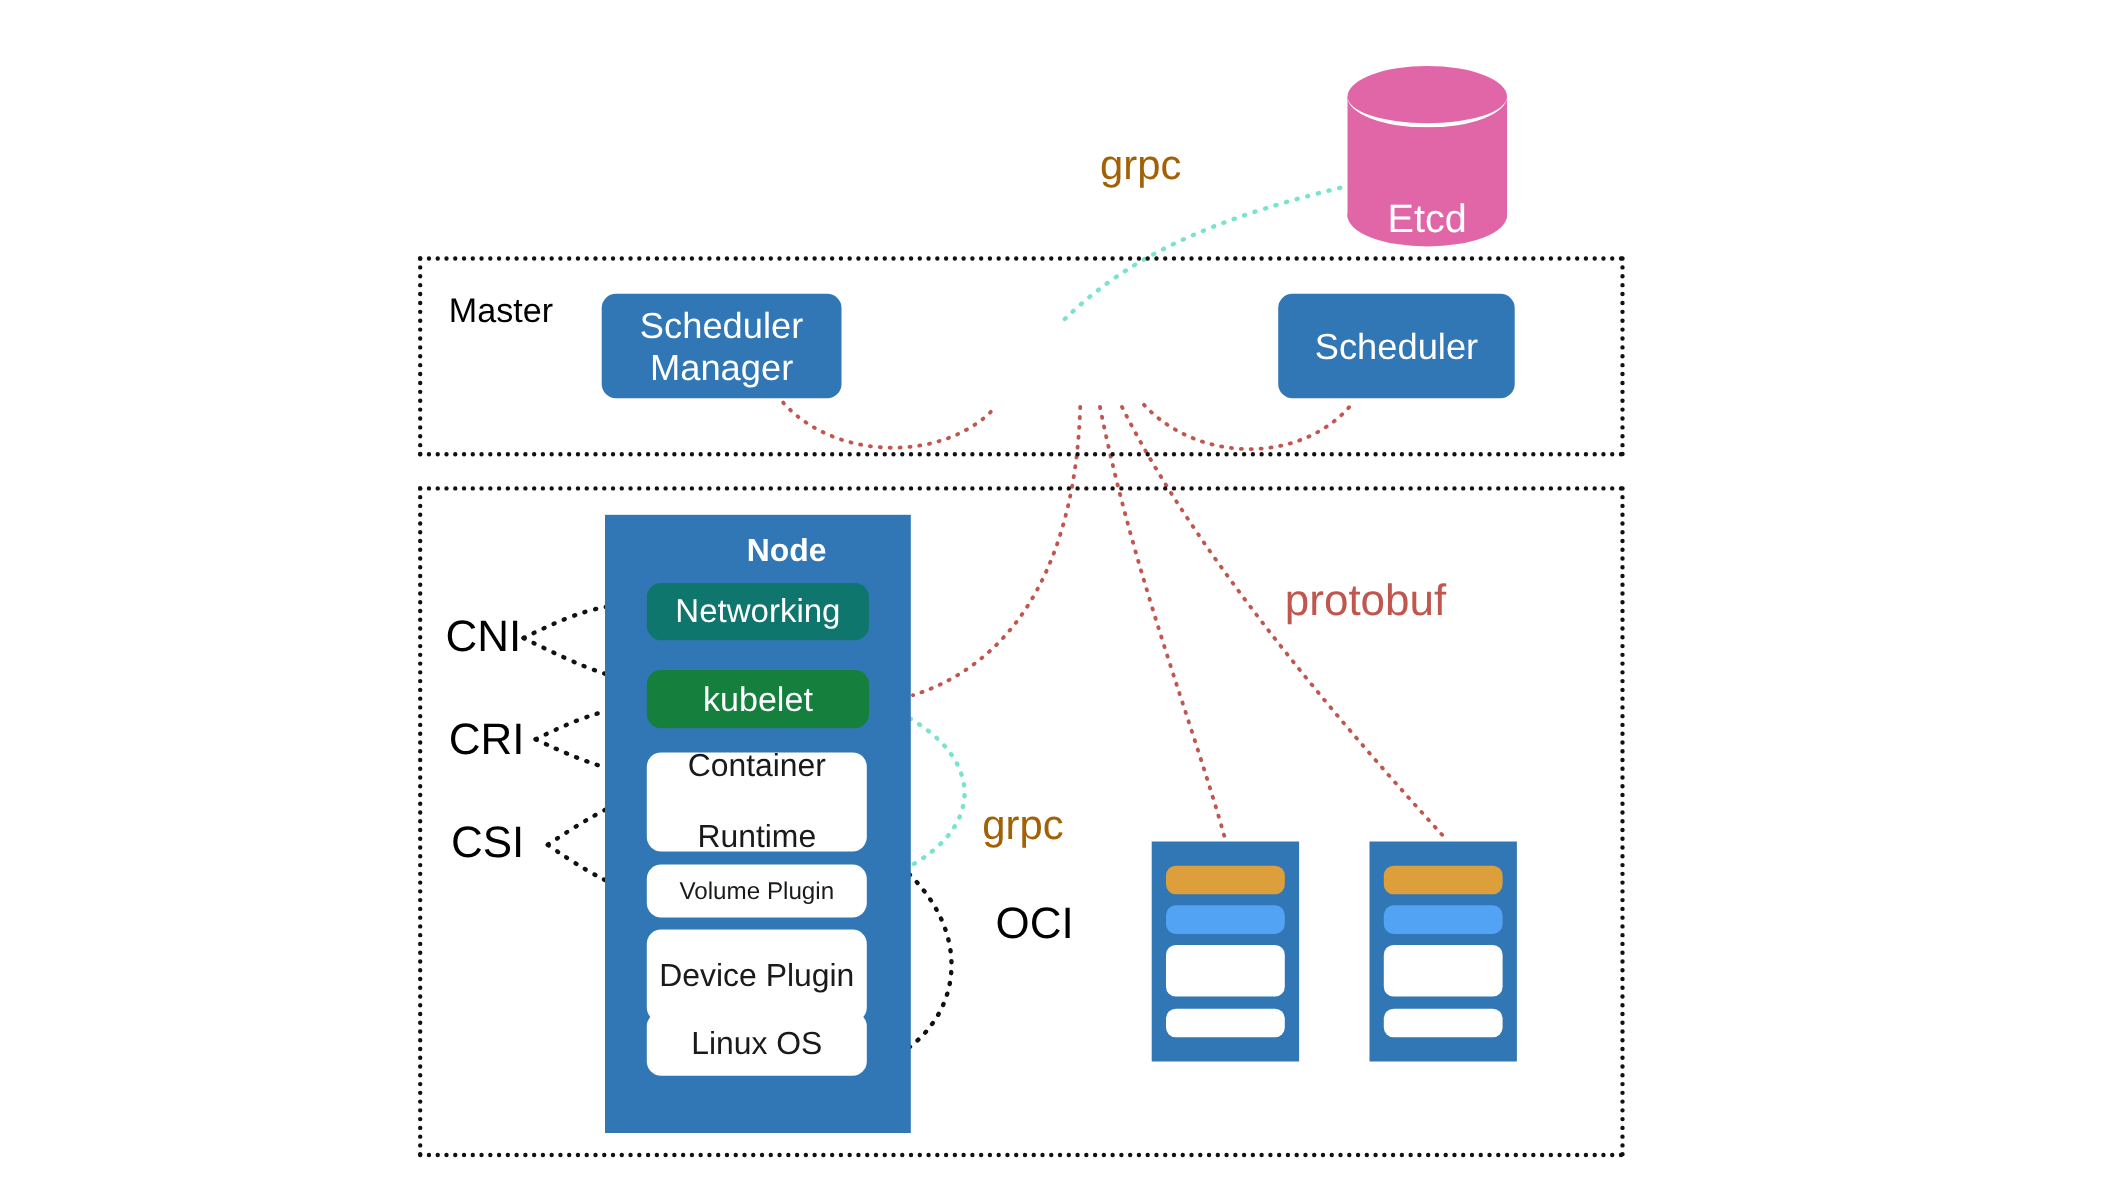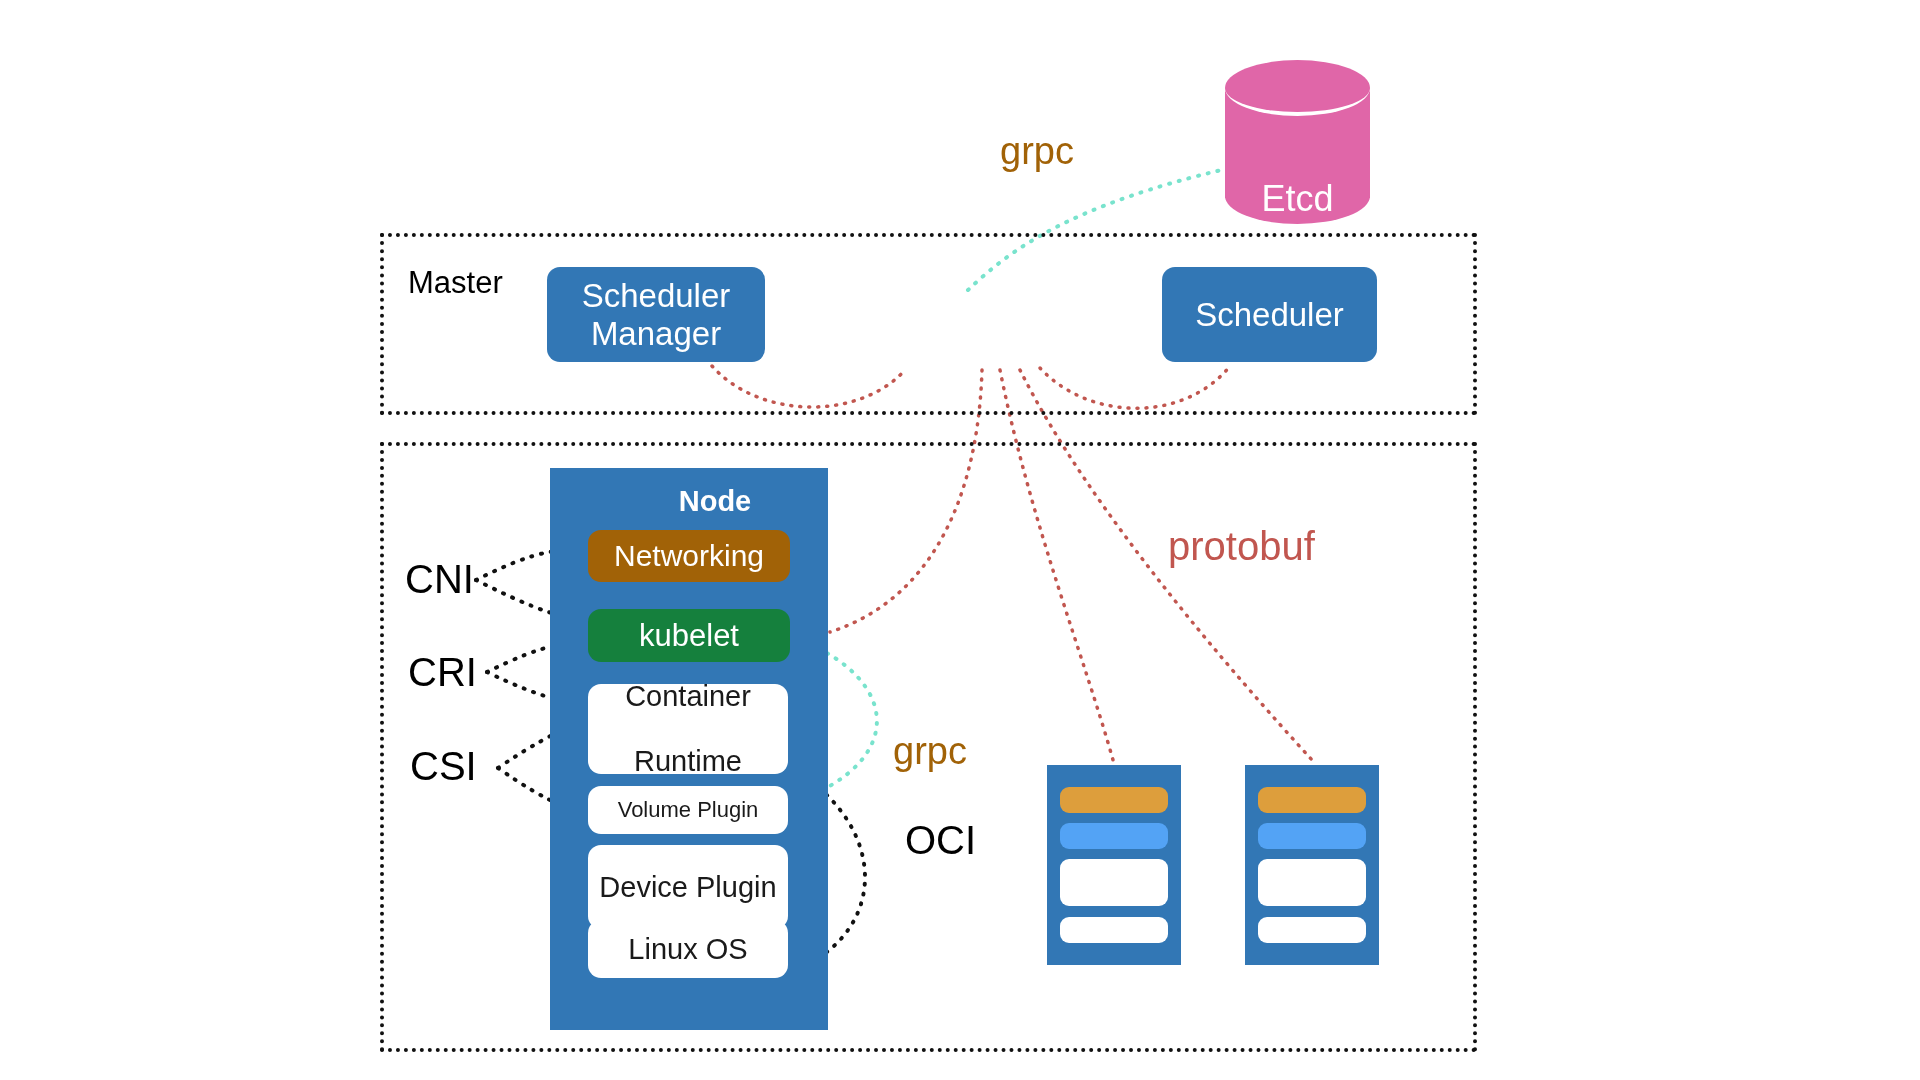--- a/index.html
+++ b/index.html
@@ -72,21 +72,21 @@
   .node-item {
     position: absolute;
     border-radius: 13px;
     display: flex;
     align-items: center;
     justify-content: center;
     text-align: center;
     box-sizing: border-box;
     line-height: 1.13;
   }
-  .ni-networking { background: #a16207; color: #ffffff; font-size: 30px; }
+  .ni-networking { background: #0f766e; color: #ffffff; font-size: 30px; }
   .ni-kubelet    { background: #15803d; color: #ffffff; font-size: 31px; }
   .ni-white      { background: #ffffff; color: #1a1a1a; font-size: 29px; }
   .ni-white.small{ font-size: 22px; }
 
   
   .plug-label {
     position: absolute;
     color: #000000;
     font-size: 40px;
     white-space: nowrap;

